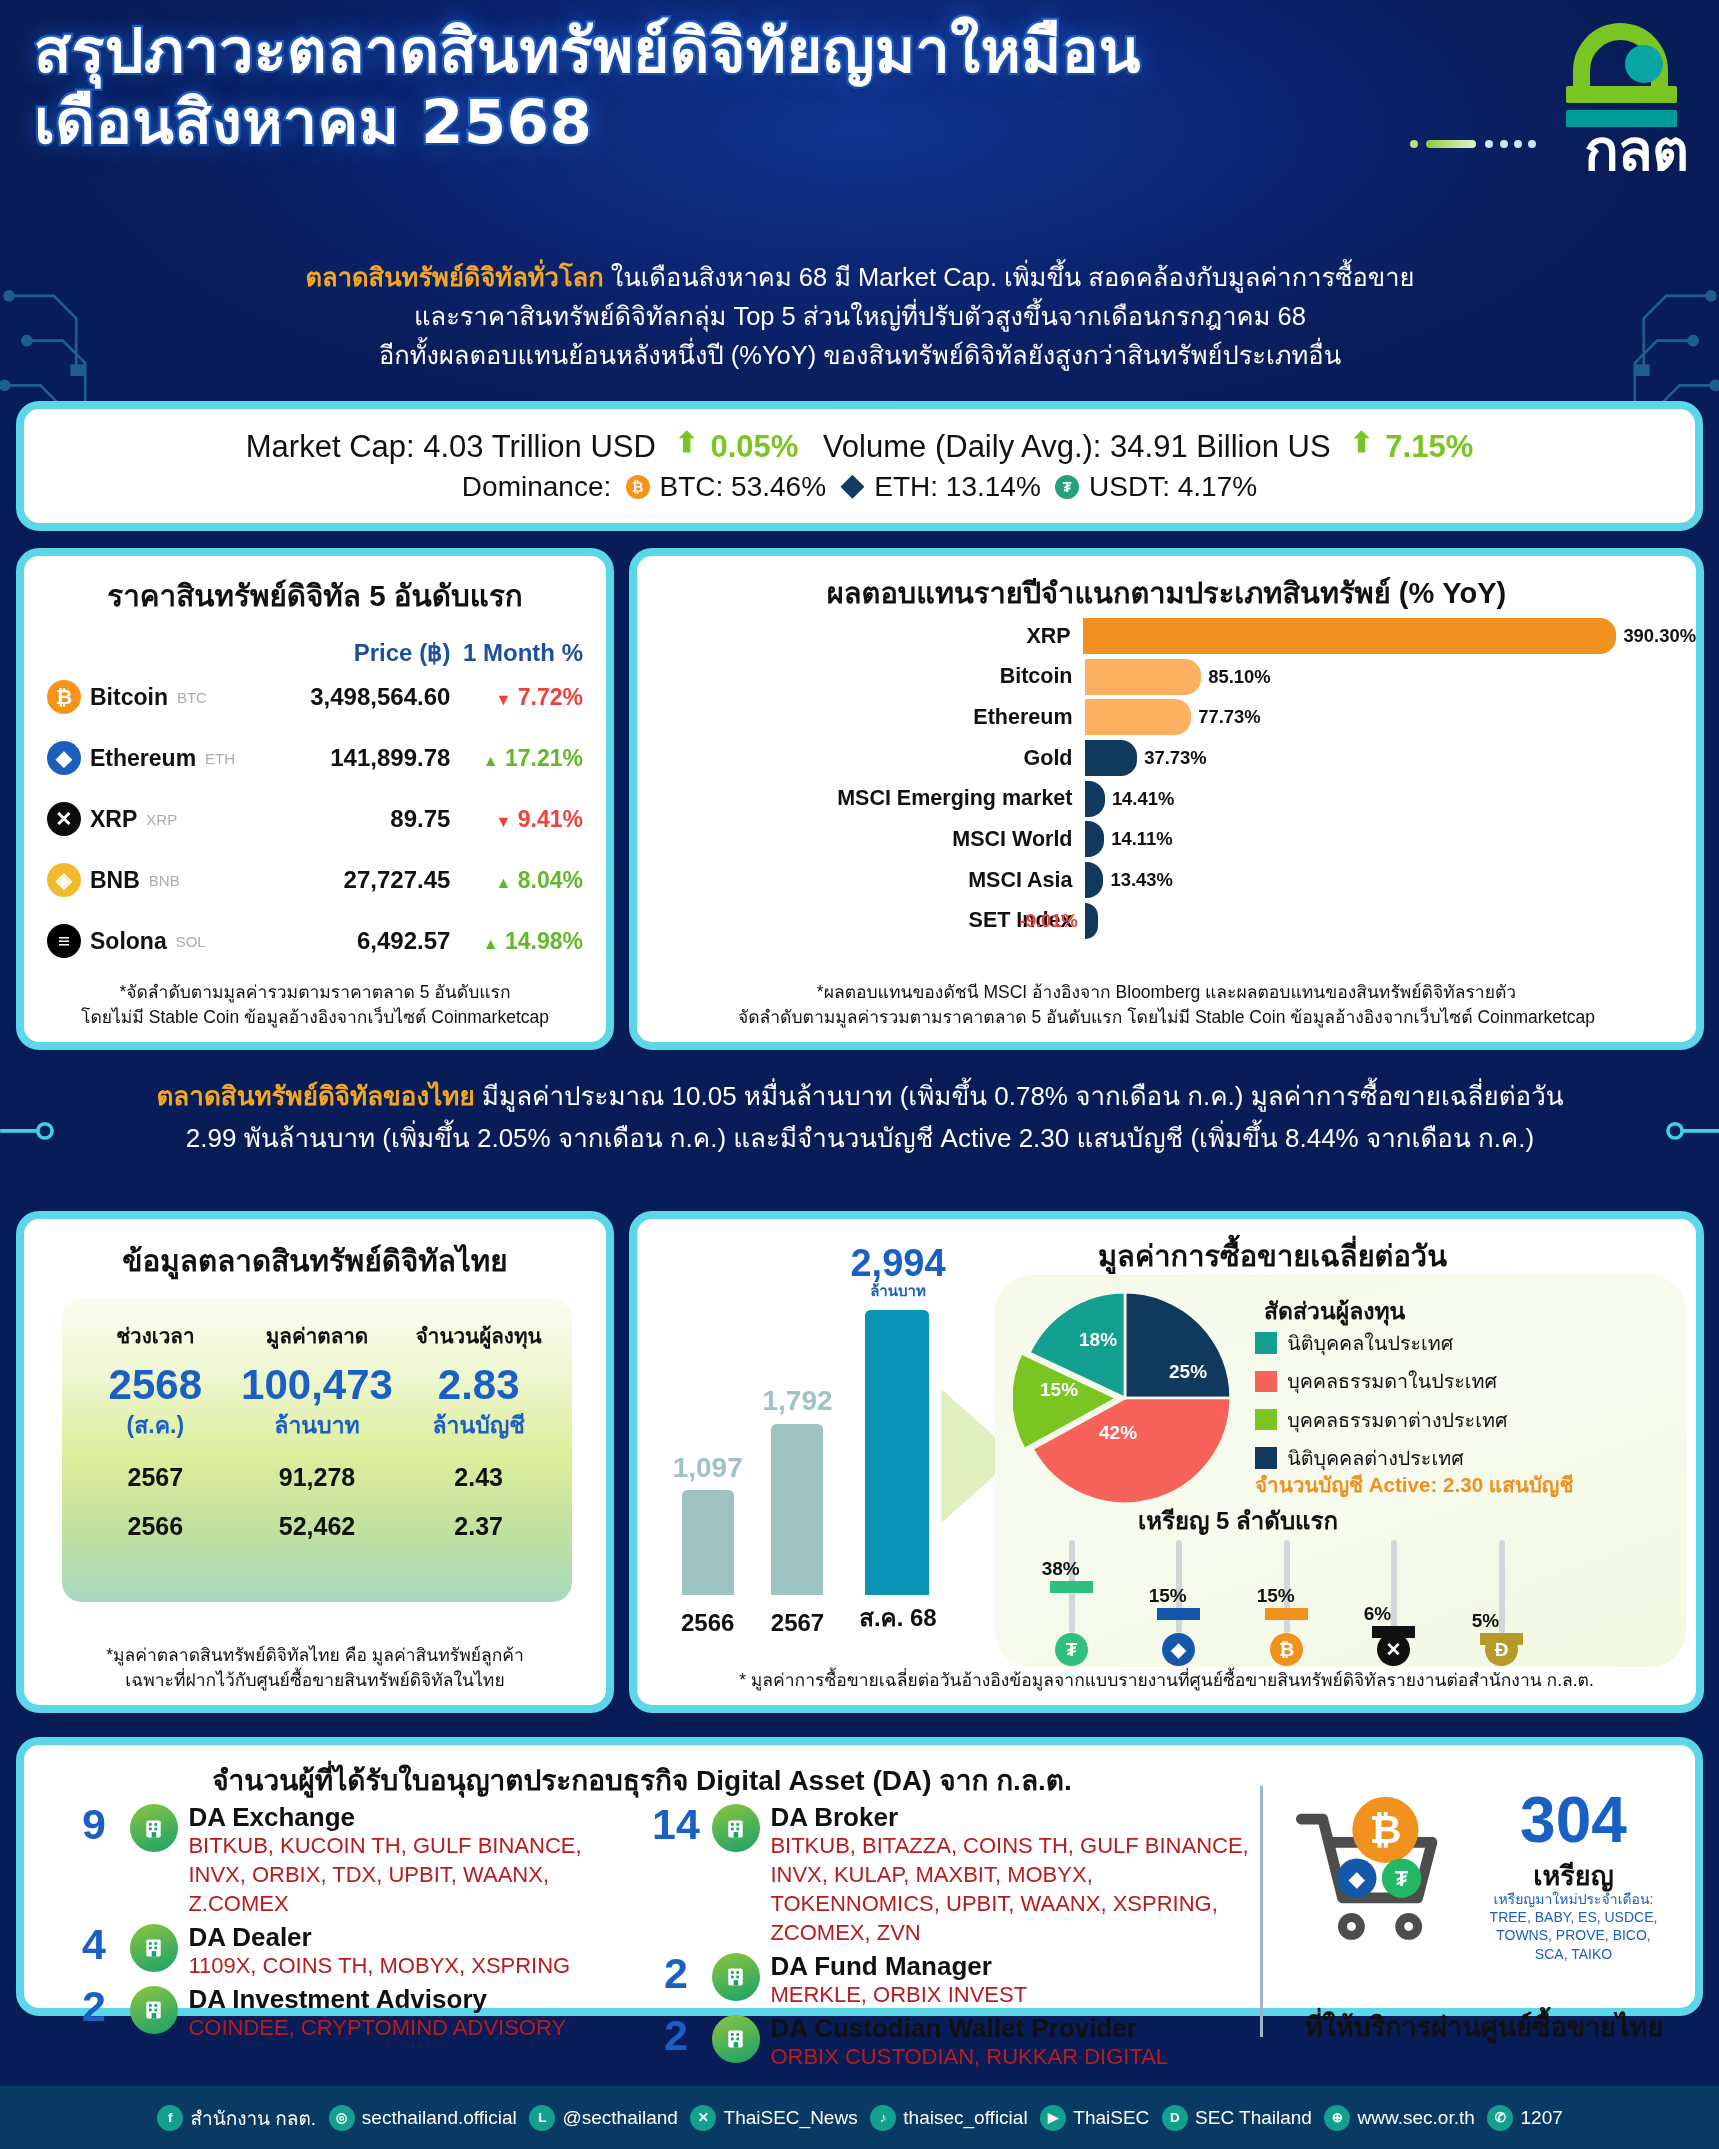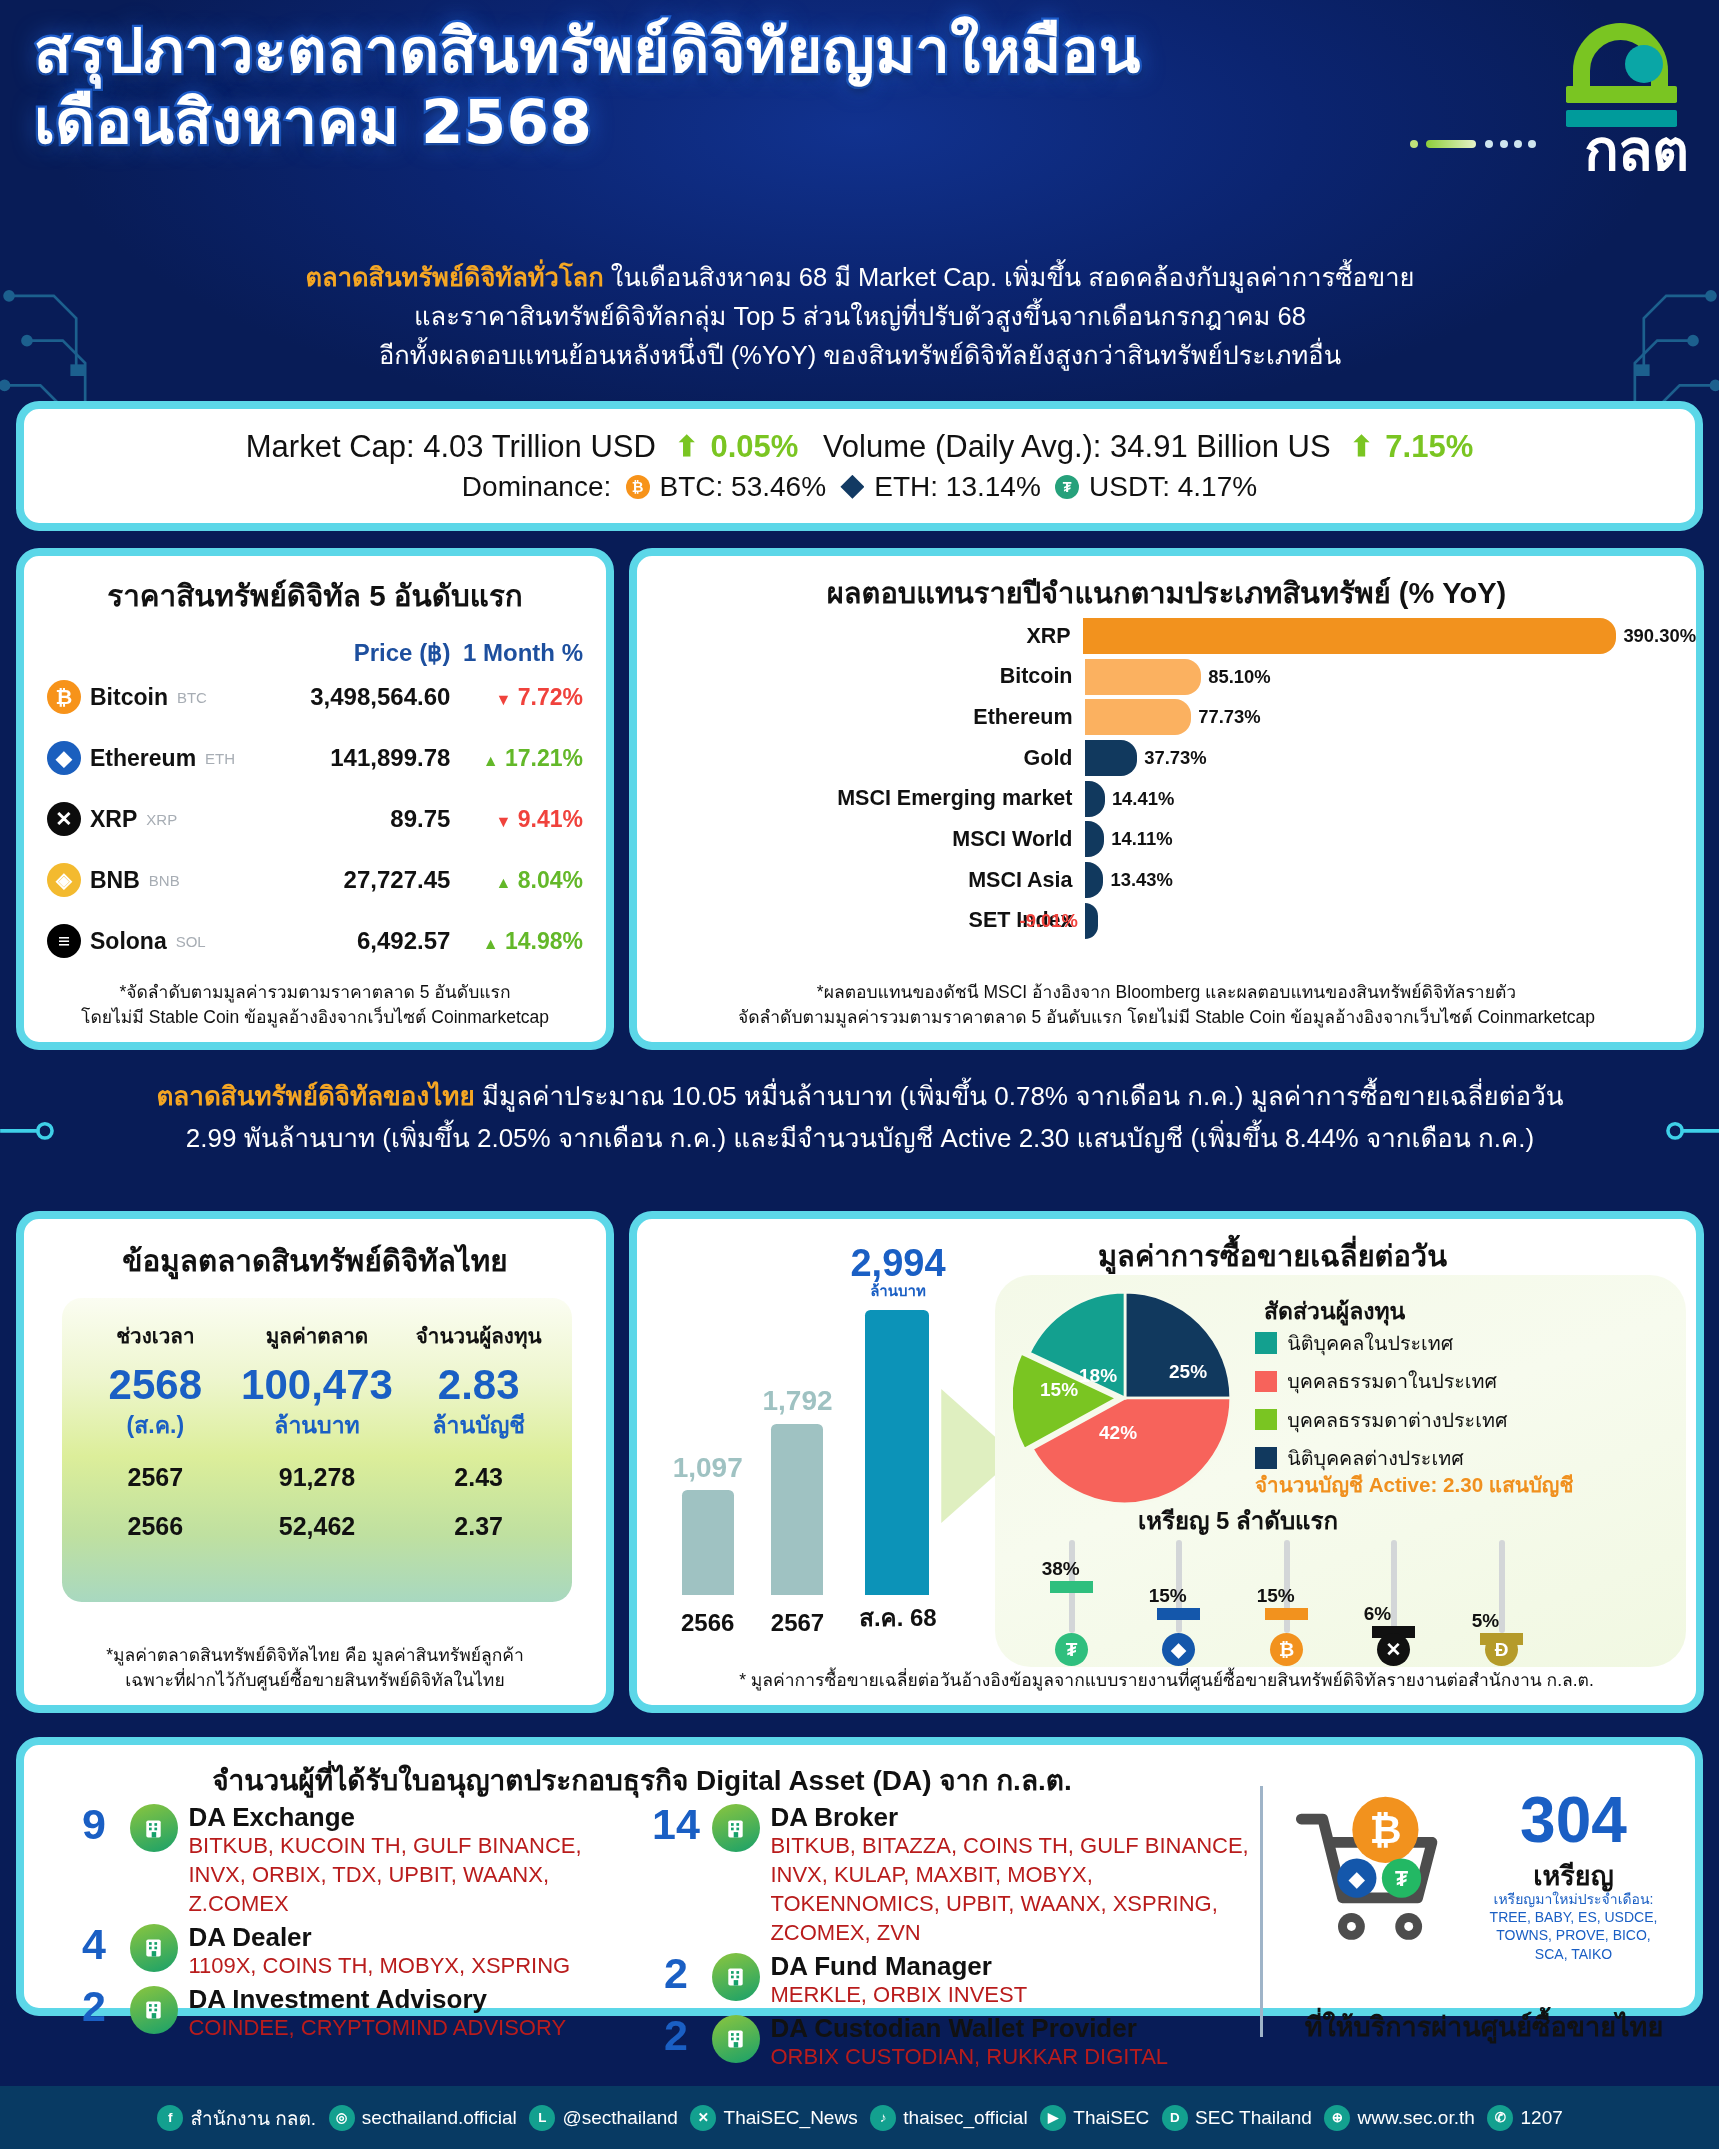--- a/index.html
+++ b/index.html
@@ -68,21 +68,21 @@
   }
   .intro b { color: #f5a623; font-weight: 700; }
 
   
   .sumcard {
     position: absolute; left: 16px; top: 401px; width: 1687px; height: 130px;
     background: #ffffff; border-radius: 23px;
     border: 8px solid #5cd7e8;
     display: flex; flex-direction: column; align-items: center; justify-content: center;
   }
-  .sumrow1 { font-size: 31px; font-weight: 400; color: #111; display: flex; align-items: center; gap: 12px; white-space: nowrap;}
+  .sumrow1 { font-size: 31px; font-weight: 400; color: #111; display: flex; align-items: flex-start; gap: 12px; white-space: nowrap;}
   .sumrow2 { font-size: 28px; font-weight: 400; color: #111; display: flex; align-items: center; gap: 7.2px; margin-top: 5.4px; white-space: nowrap;}
   .upArrow { color: #7ac522; font-size: 28px; font-weight: 900; line-height: 1; margin-left: 7.2px;}
   .pctUp { color: #7ac522; font-weight: 700; }
   .coin {
     display: inline-flex; align-items: center; justify-content: center;
     width: 24px; height: 24px; border-radius: 50%;
     font-size: 14.3px; font-weight: 700; color: #fff; margin: 0 2.7px 0 7.2px;
   }
   .c-btc { background: #f7931a; }
   .c-eth { background: #123a63; border-radius: 3.6px; clip-path: polygon(50% 0,100% 50%,50% 100%,0 50%); }
@@ -515,21 +515,21 @@
       <div class="pie">
         <svg width="224" height="224" viewBox="0 0 250 250" id="pieSvg">
             <path d="M 125 125 L 125.00000000000001 7 A 118 118 0 0 1 243 125 Z" fill="#11395e" stroke="#f6faec" stroke-width="3"></path>
             <path d="M 125 125 L 243 125 A 118 118 0 0 1 21.595811754824126 181.84693354400244 Z" fill="#f7635b" stroke="#f6faec" stroke-width="3"></path>
             <path d="M 116.00444095670842 125.28269683170315 L 12.600252711532548 182.12963037570557 A 118 118 0 0 1 9.234848765718098 75.04074042702462 Z" fill="#7ac522" stroke="#f6faec" stroke-width="3"></path>
             <path d="M 125 125 L 18.230407809009677 74.75804359532148 A 118 118 0 0 1 124.99999999999997 7 Z" fill="#13a08f" stroke="#f6faec" stroke-width="3"></path>
           </svg>
         <div class="donut-lbl" style="left:156px;top:75px;">25%</div>
         <div class="donut-lbl" style="left:86px;top:136px;">42%</div>
         <div class="donut-lbl" style="left:27px;top:93px;">15%</div>
-        <div class="donut-lbl" style="left:66px;top:43px;margin-top:36px;">18%</div>
+        <div class="donut-lbl" style="left:66px;top:43px;">18%</div>
       </div>
 
       <div class="legend-title">สัดส่วนผู้ลงทุน</div>
       <div class="legend" id="pieLegend">
           <div class="lg-item">
             <span class="lg-sw" style="background:#13a08f"></span>
             <span class="lg-tx">นิติบุคคลในประเทศ</span>
           </div>
           <div class="lg-item">
             <span class="lg-sw" style="background:#f7635b"></span>

